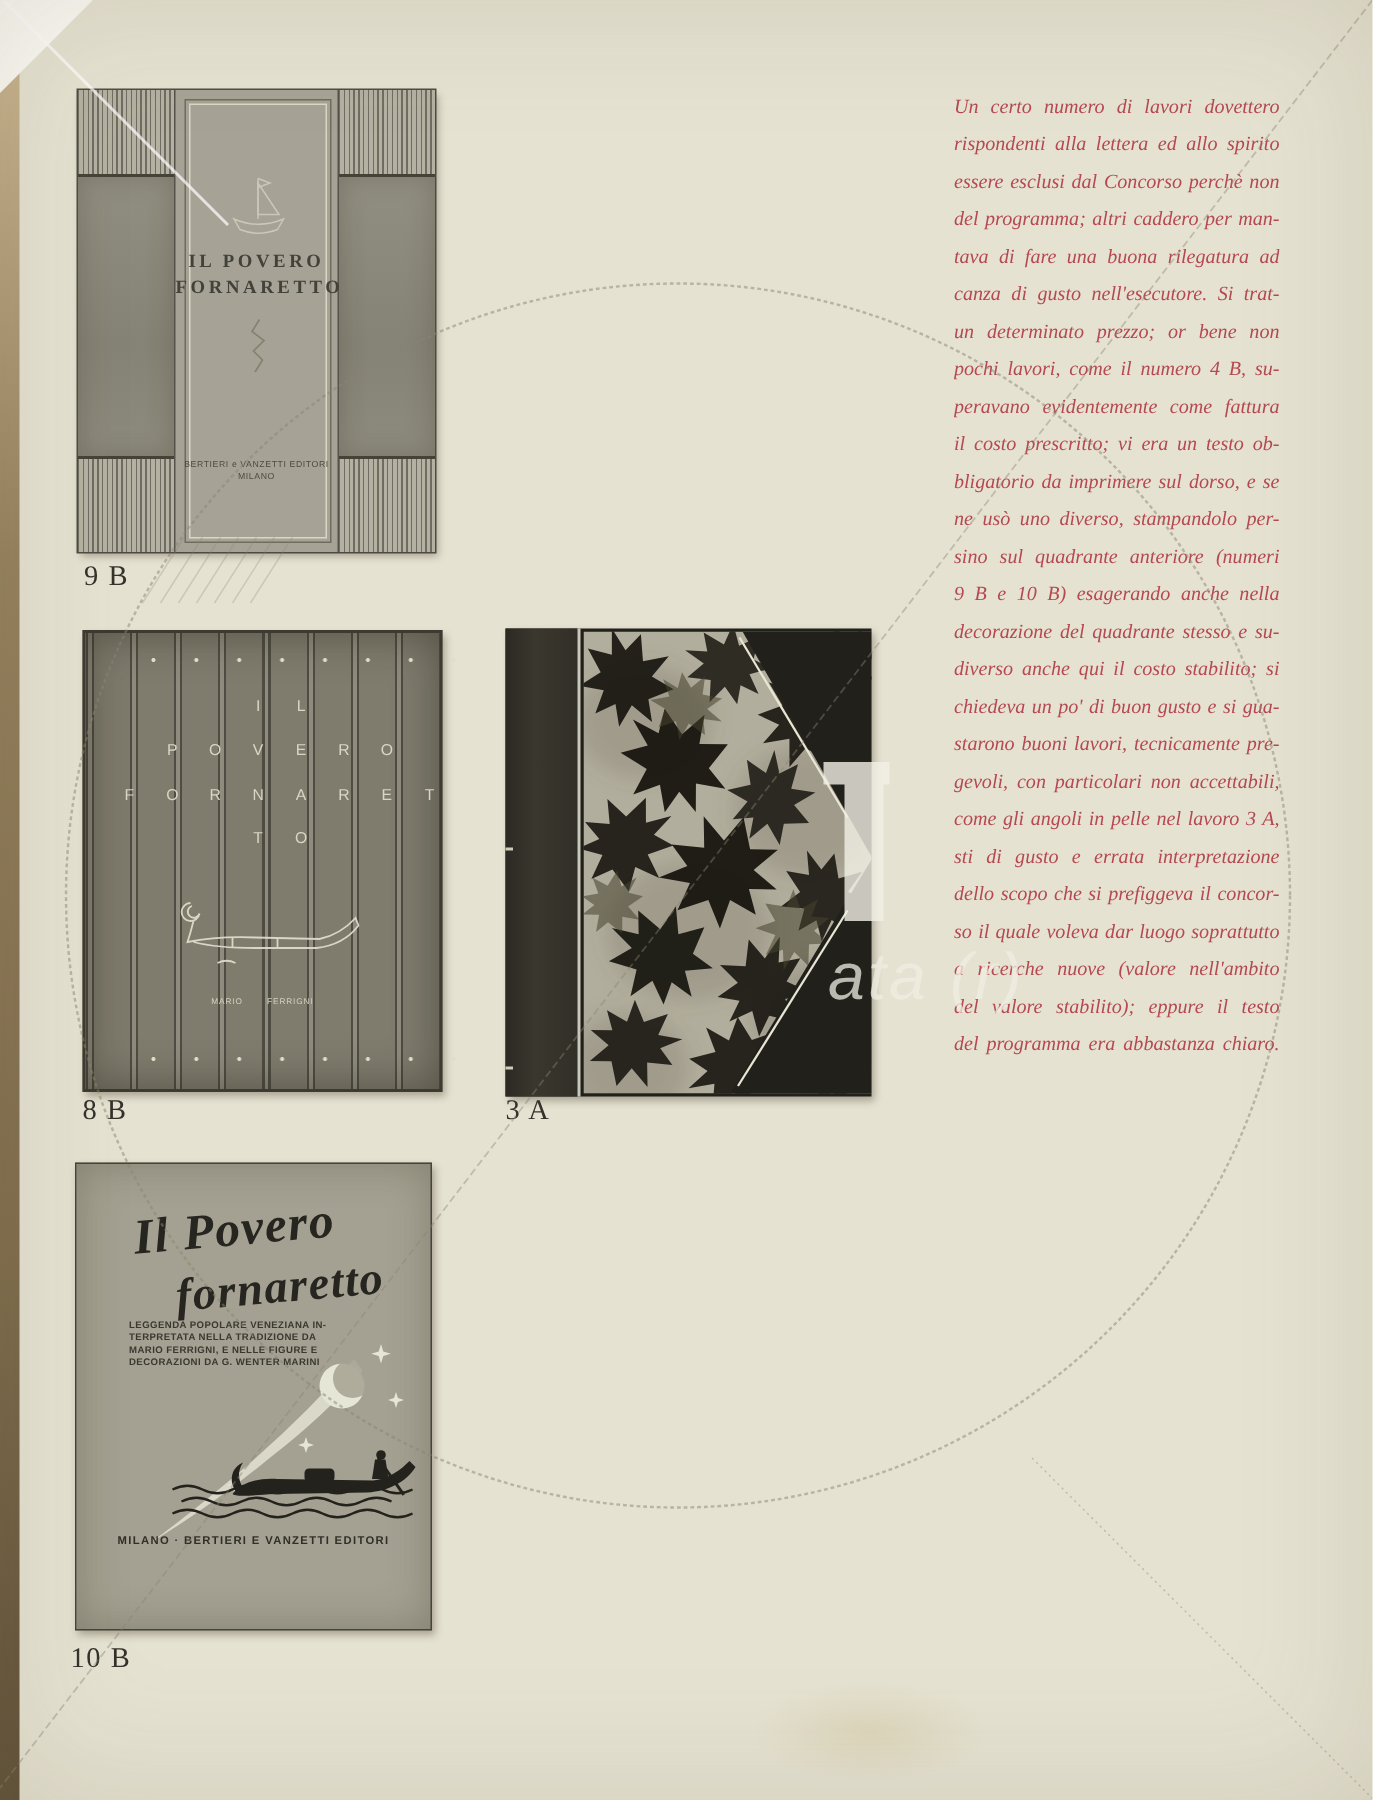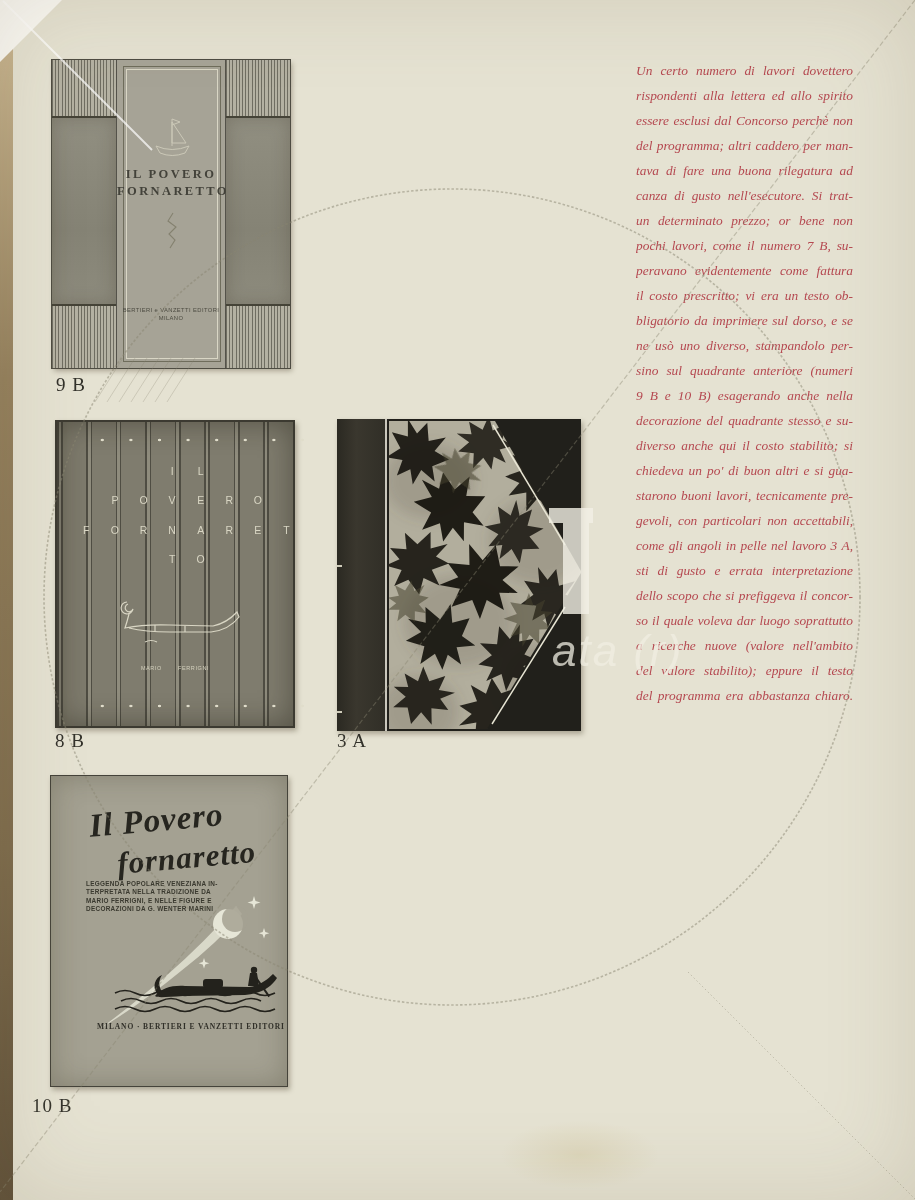--- a/index.html
+++ b/index.html
@@ -77,21 +77,21 @@
         border:1px solid #45433a;box-sizing:border-box;
         box-shadow:inset 0 0 28px rgba(60,55,35,.3),2px 3px 5px rgba(60,50,30,.35);}
   .c10 .t1{left:38px;top:26px;font-size:33px;font-style:italic;font-weight:700;
         color:#26251f;transform:rotate(-5deg);letter-spacing:1px;}
   .c10 .t2{left:66px;top:64px;font-size:31px;font-style:italic;font-weight:700;
         color:#26251f;transform:rotate(-5deg);letter-spacing:1px;}
   .c10 .info{left:35px;top:104px;width:150px;}
   .c10 .info div{font-size:6.4px;line-height:8.4px;font-weight:bold;letter-spacing:.3px;
         color:#3a392f;font-family:"Liberation Sans",sans-serif;}
   .c10 .pub{left:0;top:246px;width:100%;text-align:center;font-size:7.5px;font-weight:bold;
-        letter-spacing:.9px;color:#302f28;font-family:Liberation Serif, serif;padding-left:22px;}
+        letter-spacing:.9px;color:#302f28;font-family:Liberation Sans, sans-serif;}
 
   svg{display:block;}
   .wm{left:0;top:0;pointer-events:none;}
 </style>
 </head>
 <body>
 
 <div id="page">
 
   <div class="abs edge-left"></div>
@@ -268,41 +268,41 @@
     </svg>
     <svg class="abs" style="left:62px;top:212px" width="170" height="28" viewBox="0 0 170 28">
       <g stroke="#23221c" stroke-width="1.6" fill="none">
         <path d="M2,5 q10,-5 20,0 t20,0 t20,0 t20,0 t20,0 t20,0 t20,0 t20,0"></path>
         <path d="M8,13 q10,-5 20,0 t20,0 t20,0 t20,0 t20,0 t20,0 t20,0"></path>
         <path d="M2,21 q10,-5 20,0 t20,0 t20,0 t20,0 t20,0 t20,0 t20,0 t20,0"></path>
       </g>
     </svg>
     <div class="abs pub">MILANO · BERTIERI E VANZETTI EDITORI</div>
   </div>
-  <div class="abs fig-label" style="left:32px;top:1095px">10 B</div>
+  <div class="abs fig-label" style="left:47px;top:1095px">10 B</div>
 
   <div class="abs red-col">
 
   <div class="red-line">Un certo numero di lavori dovettero</div>
       <div class="red-line">rispondenti alla lettera ed allo spirito</div>
       <div class="red-line">essere esclusi dal Concorso perchè non</div>
       <div class="red-line">del programma; altri caddero per man-</div>
       <div class="red-line">tava di fare una buona rilegatura ad</div>
       <div class="red-line">canza di gusto nell'esecutore. Si trat-</div>
       <div class="red-line">un determinato prezzo; or bene non</div>
-      <div class="red-line">pochi lavori, come il numero 7 B, su-</div>
+      <div class="red-line">pochi lavori, come il numero 4 B, su-</div>
       <div class="red-line">peravano evidentemente come fattura</div>
       <div class="red-line">il costo prescritto; vi era un testo ob-</div>
       <div class="red-line">bligatorio da imprimere sul dorso, e se</div>
       <div class="red-line">ne usò uno diverso, stampandolo per-</div>
       <div class="red-line">sino sul quadrante anteriore (numeri</div>
       <div class="red-line">9 B e 10 B) esagerando anche nella</div>
       <div class="red-line">decorazione del quadrante stesso e su-</div>
       <div class="red-line">diverso anche qui il costo stabilito; si</div>
-      <div class="red-line">chiedeva un po' di buon altri e si gua-</div>
+      <div class="red-line">chiedeva un po' di buon gusto e si gua-</div>
       <div class="red-line">starono buoni lavori, tecnicamente pre-</div>
       <div class="red-line">gevoli, con particolari non accettabili,</div>
       <div class="red-line">come gli angoli in pelle nel lavoro 3 A,</div>
       <div class="red-line">sti di gusto e errata interpretazione</div>
       <div class="red-line">dello scopo che si prefiggeva il concor-</div>
       <div class="red-line">so il quale voleva dar luogo soprattutto</div>
       <div class="red-line">a ricerche nuove (valore nell'ambito</div>
       <div class="red-line">del valore stabilito); eppure il testo</div>
       <div class="red-line">del programma era abbastanza chiaro.</div>
     </div>

